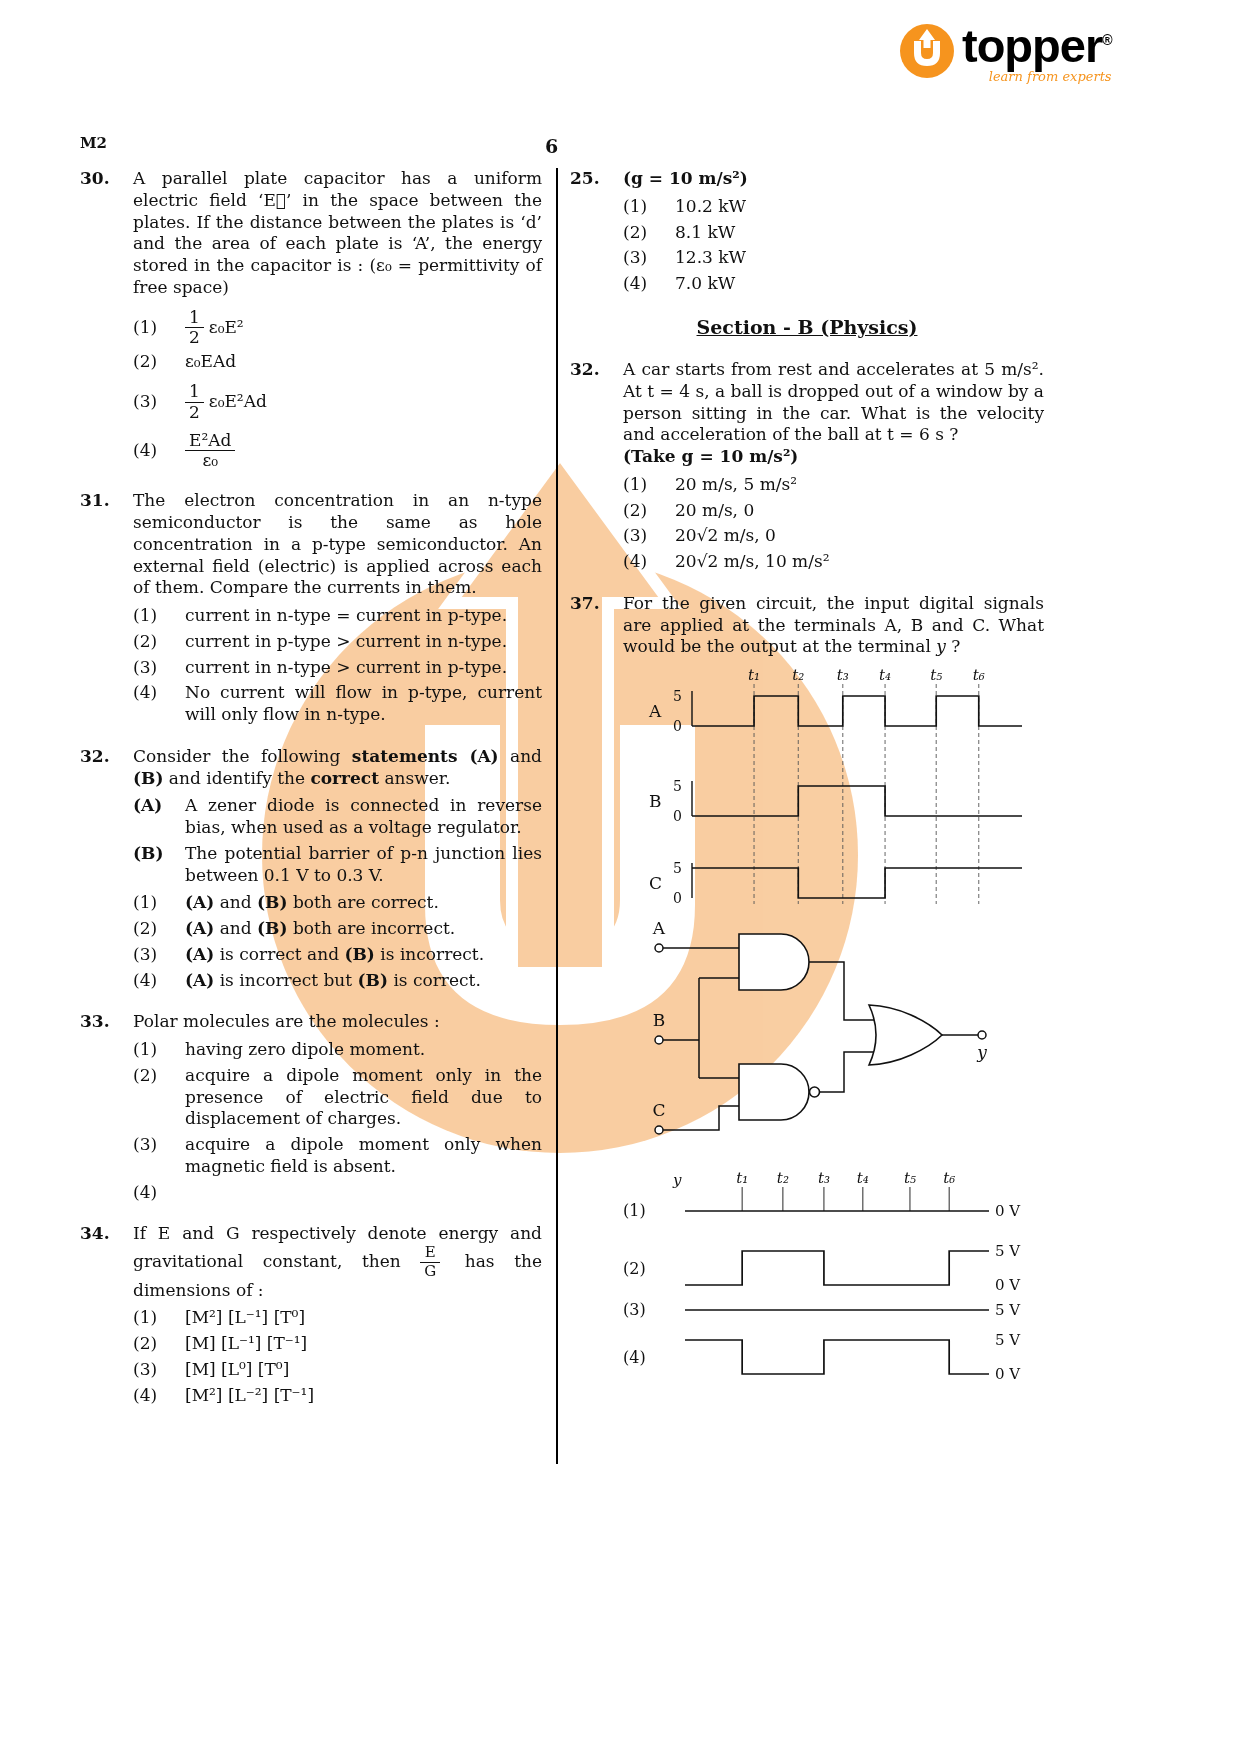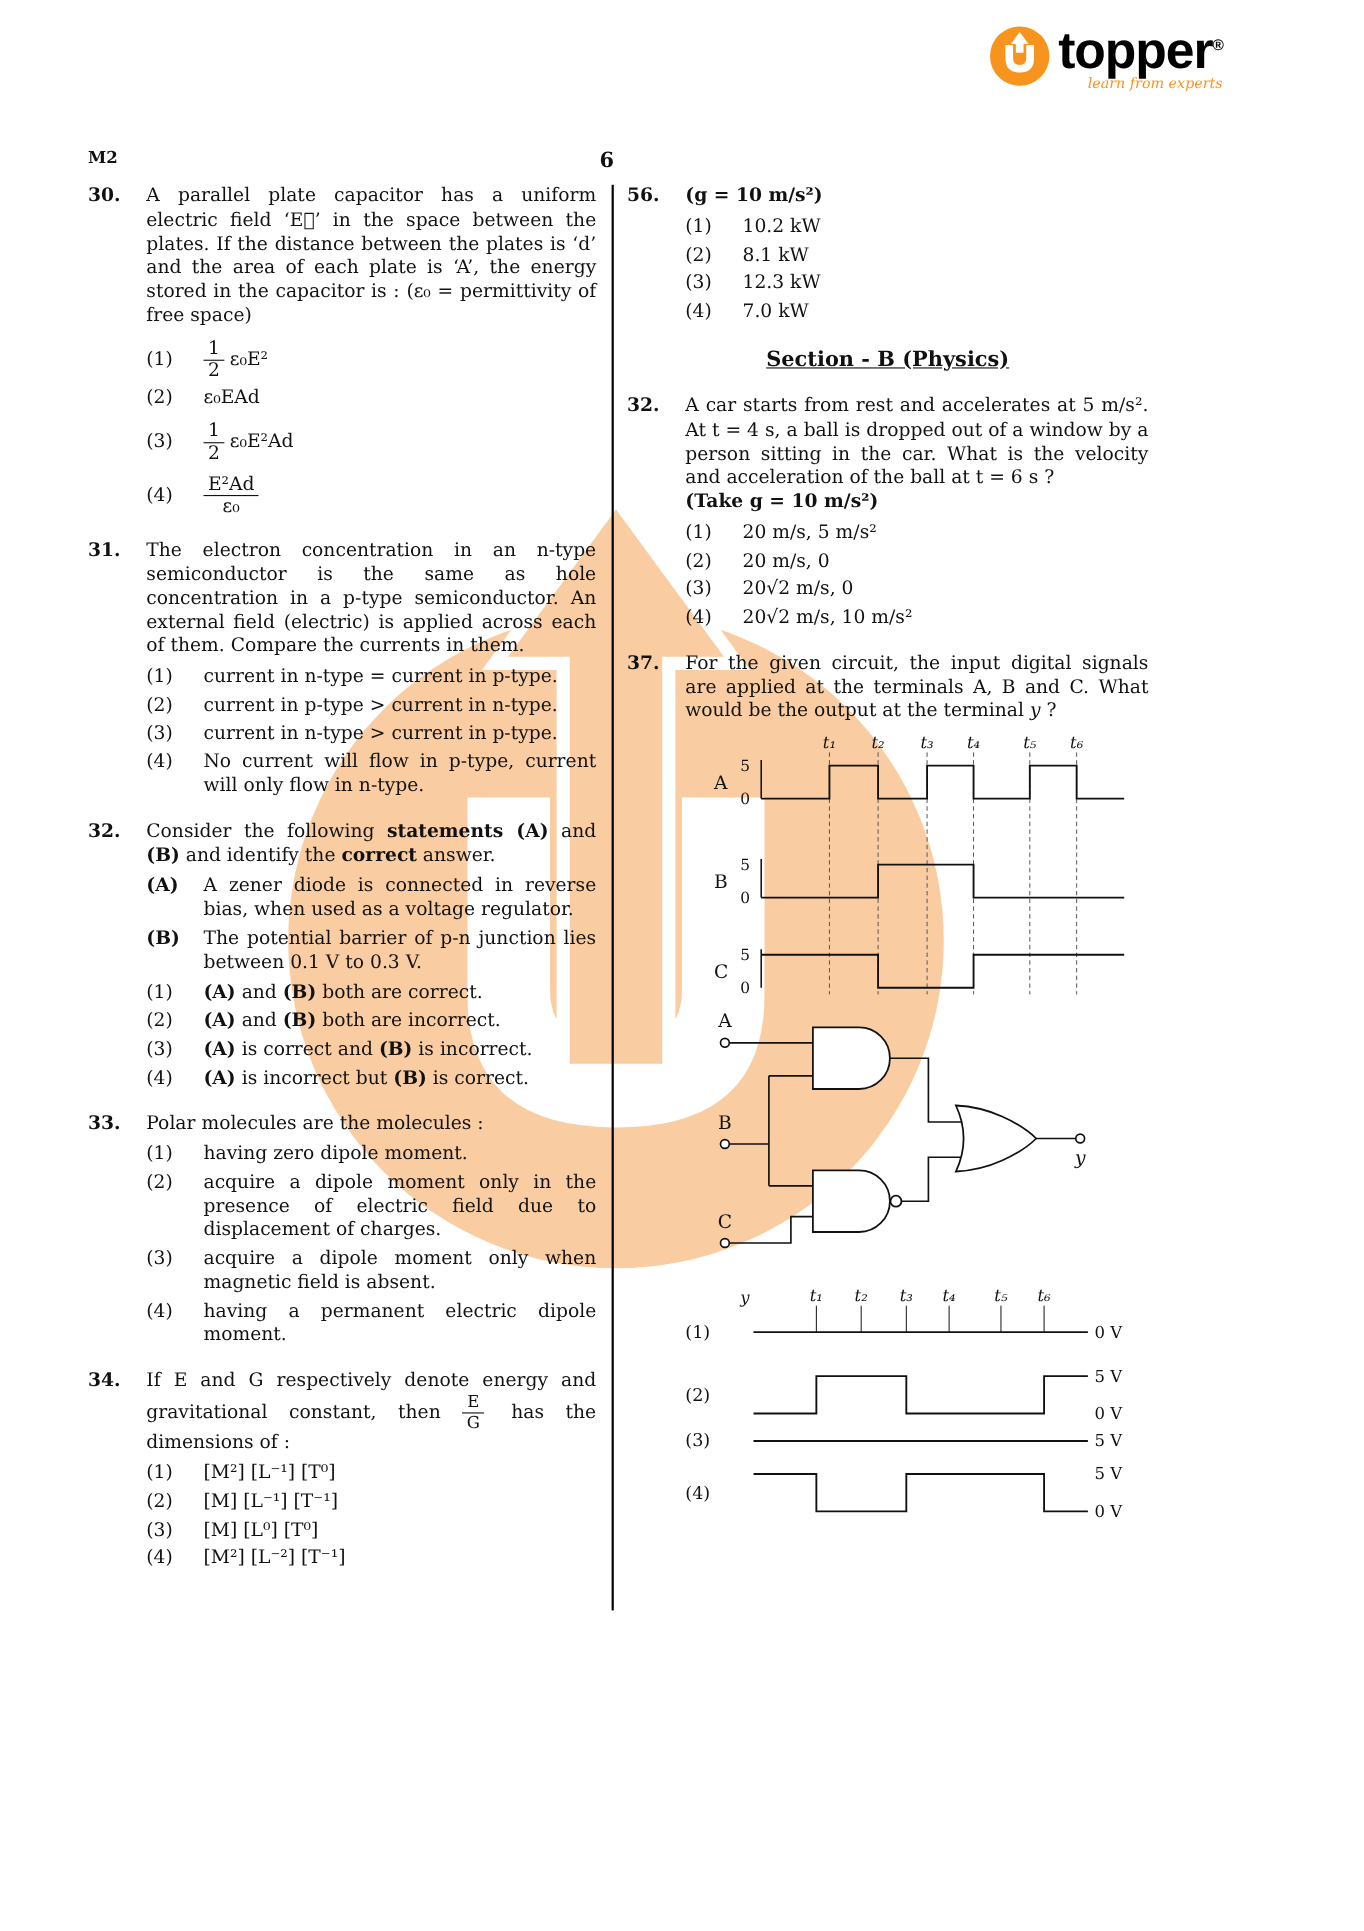--- a/index.html
+++ b/index.html
@@ -181,21 +181,20 @@
           <div class="opt">
               <span class="olabel">(2)</span>
               <span class="otext">acquire a dipole moment only in the presence of electric field due to displacement of charges.</span>
             </div>
           <div class="opt">
               <span class="olabel">(3)</span>
               <span class="otext">acquire a dipole moment only when magnetic field is absent.</span>
             </div>
           <div class="opt">
               <span class="olabel">(4)</span>
-              <span class="otext">having a permanent electric dipole moment.</span>
             </div>
         </div>
       </div>
     </div>
 
     <div class="q">
       <div class="qnum">34.</div>
       <div class="qbody">
         <p><span>If E and G respectively denote energy and gravitational constant, then </span><span class="frac ifrac"><span class="fn">E</span><span class="fd">G</span></span><span> has the dimensions of :</span></p>
         <div class="opts">
@@ -217,21 +216,21 @@
             </div>
         </div>
       </div>
     </div>
 
   </div>
 
   <div class="col-right">
 
     <div class="q">
-      <div class="qnum">56.</div>
+      <div class="qnum">25.</div>
       <div class="qbody">
         <p class="note">(g = 10 m/s²)</p>
         <div class="opts">
           <div class="opt">
               <span class="olabel">(1)</span>
               <span class="otext">10.2 kW</span>
             </div>
           <div class="opt">
               <span class="olabel">(2)</span>
               <span class="otext">8.1 kW</span>

